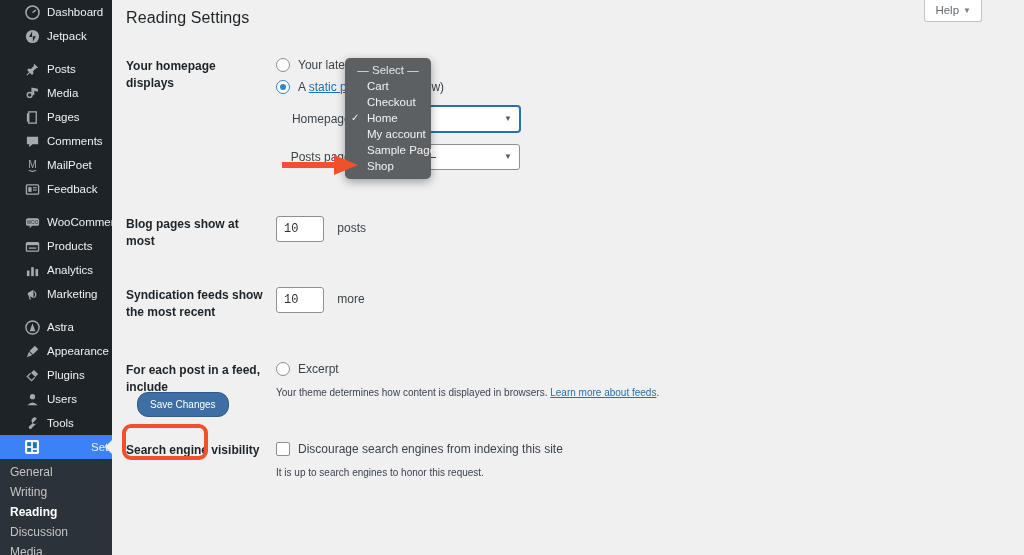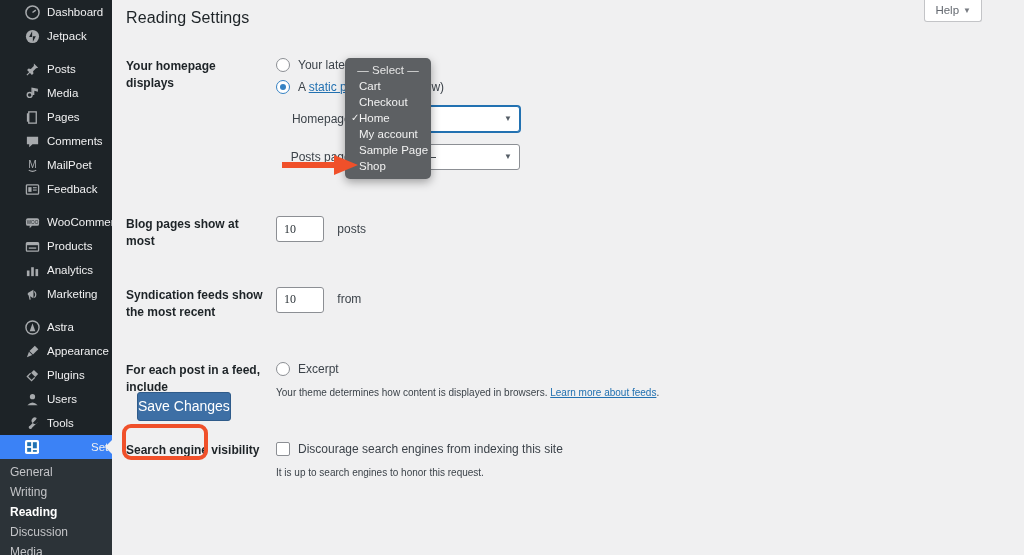--- a/index.html
+++ b/index.html
@@ -171,21 +171,21 @@
 
   .num-input {
     width: 48px; height: 26px;
     border: 1px solid #8c8f94;
     border-radius: 3px;
     background: #fff;
     font-size: 12px;
     color: #2c3338;
     padding: 0 7px;
     line-height: 24px;
-    font-family: Liberation Serif, serif;
+    font-family: Liberation Mono, monospace;
   }
   .unit-text { margin-left: 10px; font-size: 12px; color: #3c434a; }
 
   .checkbox {
     width: 14px; height: 14px;
     border: 1px solid #8c8f94;
     border-radius: 2px;
     background: #fff;
     margin-right: 8px;
     flex: none;
@@ -202,23 +202,23 @@
   #submit-wrap {
     position: absolute;
     left: 14px; top: 382px;
     padding: 10px 11px;
   }
   #save-button {
     display: inline-block;
     background: #3d6fa5;
     color: #fff;
     border: 1px solid #2f5b8a;
-    border-radius: 3px;
-    font-size: 14px;
-    padding: 6px 0;
+    border-radius: 11px;
+    font-size: 10px;
+    padding: 6px 12px;
     line-height: 1.1;
     cursor: pointer;
   }
   #save-highlight {
     position: absolute;
     left: 122px; top: 424px;
     width: 86px; height: 36px;
     border: 4px solid #f0502a;
     border-radius: 9px;
     pointer-events: none;
@@ -233,21 +233,21 @@
     border-radius: 5px;
     padding: 4px 0 5px 0;
     box-shadow: 0 3px 10px rgba(0,0,0,0.35);
     z-index: 40;
   }
   .popup-item {
     height: 16px;
     line-height: 16px;
     font-size: 11.5px;
     color: #f2f2f2;
-    padding-left: 14px;
+    padding-left: 22px;
     white-space: nowrap;
     position: relative;
     cursor: pointer;
   }
   .popup-item.placeholder {
     text-align: center;
     padding-left: 0;
     color: #e6e6e6;
   }
   .popup-item .tick {
@@ -503,21 +503,21 @@
         <div class="row-field">
           <input class="num-input" type="text" value="10" style="">
           <span class="unit-text">posts</span>
         </div>
       </div>
 
       <div class="row" style="margin-top:8px">
         <div class="row-label">Syndication feeds show the most recent</div>
         <div class="row-field">
           <input class="num-input" type="text" value="10" style="">
-          <span class="unit-text">from</span>
+          <span class="unit-text">more</span>
         </div>
       </div>
 
       <div class="row" style="margin-top:12px">
         <div class="row-label">For each post in a feed, include</div>
         <div class="row-field">
           <div class="radio-line">
             <span class="radio"></span>
             <span class="radio-text">Excerpt</span>
           </div>

